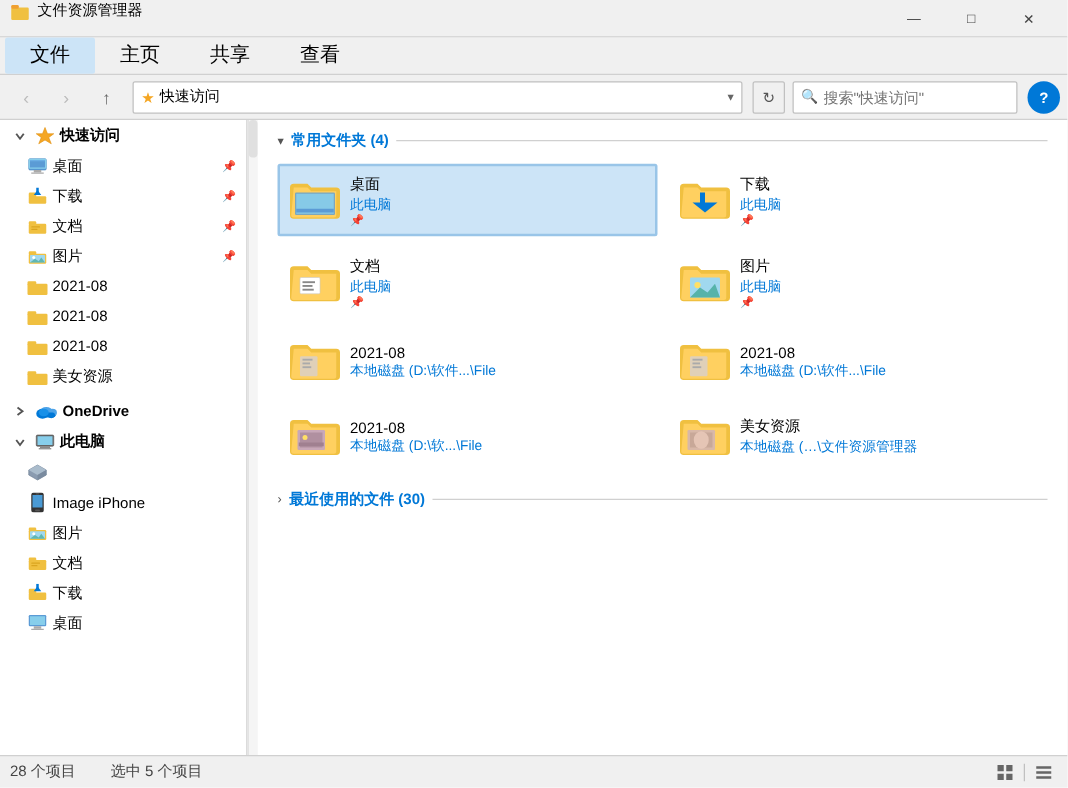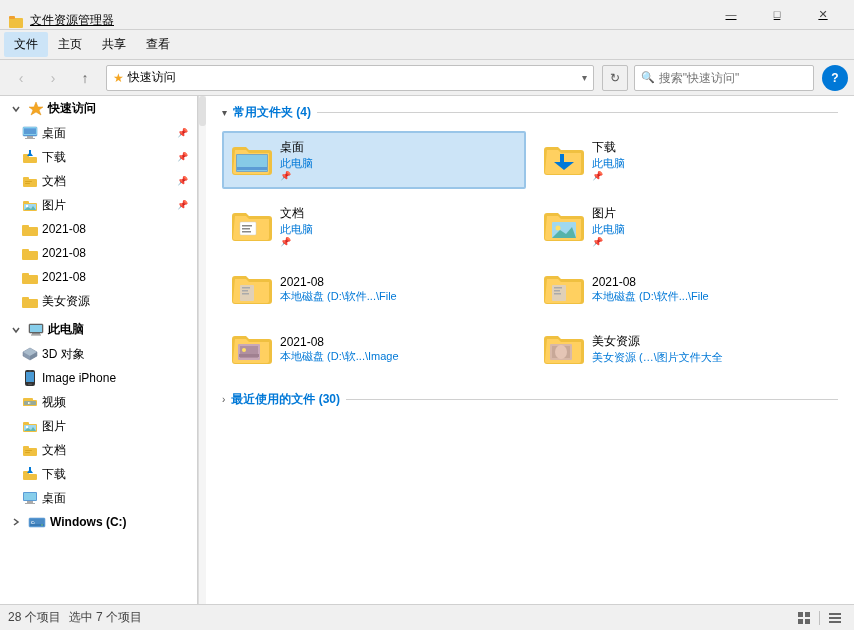--- a/index.html
+++ b/index.html
@@ -3,42 +3,41 @@
   <meta charset="utf-8">
   <style>
     * { margin: 0; padding: 0; box-sizing: border-box; }
     body { font-family: 'Segoe UI', sans-serif; font-size: 12px; background: #f0f0f0; width: 854px; height: 630px; overflow: hidden; }
 
     
     .title-bar {
       height: 30px;
       background: #f0f0f0;
       display: flex;
-      align-items: flex-end;
+      align-items: flex-start;
       justify-content: space-between;
       padding: 0 8px;
       border-bottom: 1px solid #d0d0d0;
-      text-decoration: underline;
     }
     .title-bar-left { display: flex; align-items: center; gap: 6px; }
     .title-bar-icon { width: 16px; height: 16px; display: flex; align-items: center; }
     .title-bar-title { font-size: 12px; color: #000; }
     .title-bar-controls { display: flex; align-items: center; }
     .title-btn { width: 46px; height: 30px; display: flex; align-items: center; justify-content: center; cursor: pointer; font-size: 11px; color: #444; }
 
     
     .menu-bar {
       height: 30px;
       background: #f0f0f0;
       display: flex;
       align-items: center;
       padding: 0 4px;
       border-bottom: 1px solid #d0d0d0;
     }
-    .menu-item { padding: 4px 10px; cursor: pointer; border-radius: 2px; font-size: 12px; }
+    .menu-item { padding: 4px 20px; cursor: pointer; border-radius: 2px; font-size: 16px; }
     .menu-item.active { background: #cce4f7; }
 
     
     .toolbar {
       height: 36px;
       background: #f0f0f0;
       display: flex;
       align-items: center;
       padding: 0 6px;
       gap: 2px;
@@ -301,20 +300,36 @@
     </div>
     <div class="sidebar-item sidebar-indent">
       <div class="sidebar-item-icon">
         <div class="icon-folder"></div>
       </div>
       <span class="sidebar-item-label">美女资源</span>
     </div>
 
     <div style="height:4px;"></div>
 
+    <div class="sidebar-group-header">
+      <div class="group-icon">
+        <svg width="10" height="10" viewBox="0 0 10 10">
+            <path d="M3 2 L7 5 L3 8" stroke="#555" stroke-width="1.5" fill="none"></path>
+          </svg>
+      </div>
+      <svg width="18" height="14" viewBox="0 0 18 14">
+        <ellipse cx="6" cy="9" rx="5" ry="4" fill="#0078d7"></ellipse>
+        <ellipse cx="13" cy="9" rx="4" ry="3.5" fill="#0078d7"></ellipse>
+        <ellipse cx="9" cy="7" rx="5" ry="3.5" fill="#4da3e8"></ellipse>
+        <ellipse cx="14" cy="8" rx="3.5" ry="3" fill="#4da3e8"></ellipse>
+        <rect x="3" y="8" width="13" height="4" rx="2" fill="#0078d7"></rect>
+        <ellipse cx="7" cy="8" rx="4" ry="3" fill="#1890e8"></ellipse>
+      </svg>
+      <span>OneDrive</span>
+    </div>
 
     <div class="sidebar-group-header">
       <div class="group-icon">
         <svg width="10" height="10" viewBox="0 0 10 10">
             <path d="M2 3 L5 7 L8 3" stroke="#555" stroke-width="1.5" fill="none"></path>
           </svg>
       </div>
       <svg width="16" height="14" viewBox="0 0 16 14">
         <rect x="1" y="1" width="14" height="9" rx="1" fill="#666" stroke="#555" stroke-width="0.5"></rect>
         <rect x="2" y="2" width="12" height="7" fill="#87CEEB"></rect>
@@ -325,46 +340,34 @@
     </div>
 
     <div class="sidebar-item sidebar-indent">
       <div class="sidebar-item-icon">
         <svg width="16" height="14" viewBox="0 0 16 14">
           <polygon points="8,1 15,5 15,9 8,13 1,9 1,5" fill="#8A9BB0" stroke="#6a7b90" stroke-width="0.5"></polygon>
           <polygon points="8,1 15,5 8,9 1,5" fill="#aabccc"></polygon>
           <polygon points="8,9 15,5 15,9 8,13" fill="#7a8b9f"></polygon>
         </svg>
       </div>
-      <span class="sidebar-item-label">3D 对象</span>
     </div>
 
     <div class="sidebar-item sidebar-indent">
       <div class="sidebar-item-icon">
         <svg width="12" height="16" viewBox="0 0 12 16">
           <rect x="1" y="0" width="10" height="16" rx="2" fill="#333"></rect>
           <rect x="2" y="2" width="8" height="10" fill="#4a9ad4"></rect>
           <rect x="4" y="13.5" width="4" height="1.5" rx="0.75" fill="#555"></rect>
           <rect x="4.5" y="0.5" width="3" height="1" rx="0.5" fill="#555"></rect>
         </svg>
       </div>
       <span class="sidebar-item-label">Image iPhone</span>
     </div>
 
-    <div class="sidebar-item sidebar-indent">
-      <div class="sidebar-item-icon">
-        <svg width="16" height="14" viewBox="0 0 16 14">
-          <rect x="1" y="3" width="10" height="8" rx="1" fill="#f0c040"></rect>
-          <rect x="1" y="5" width="14" height="6" rx="1" fill="#f0c040"></rect>
-          <rect x="2" y="6" width="12" height="4" rx="0.5" fill="#5b9bd5" opacity="0.6"></rect>
-          <polygon points="6,7 6,9 9,8" fill="#fff"></polygon>
-        </svg>
-      </div>
-      <span class="sidebar-item-label">视频</span>
-    </div>
 
     <div class="sidebar-item sidebar-indent">
       <div class="sidebar-item-icon">
         <svg width="16" height="14" viewBox="0 0 16 14">
           <rect x="1" y="3" width="6" height="3" rx="1" fill="#f0c040"></rect>
           <rect x="1" y="5" width="14" height="8" rx="1" fill="#f0c040"></rect>
           <rect x="2" y="6" width="12" height="6" rx="0.5" fill="#a0d8ef"></rect>
           <circle cx="5" cy="8" r="1.2" fill="#fff"></circle>
           <polygon points="2,12 6,9 9,11 11,8 14,12" fill="#4a9" opacity="0.7"></polygon>
         </svg>
@@ -402,35 +405,20 @@
         <svg width="16" height="14" viewBox="0 0 16 14">
           <rect x="1" y="1" width="14" height="9" rx="1" fill="#5b9bd5"></rect>
           <rect x="2" y="2" width="12" height="7" fill="#87CEEB"></rect>
           <rect x="5" y="10" width="6" height="2" fill="#aaa"></rect>
           <rect x="3" y="12" width="10" height="1" fill="#aaa"></rect>
         </svg>
       </div>
       <span class="sidebar-item-label">桌面</span>
     </div>
 
-    <div class="sidebar-group-header">
-      <div class="group-icon">
-        <svg width="10" height="10" viewBox="0 0 10 10">
-            <path d="M3 2 L7 5 L3 8" stroke="#555" stroke-width="1.5" fill="none"></path>
-          </svg>
-      </div>
-      <svg width="18" height="14" viewBox="0 0 18 14">
-        <rect x="1" y="3" width="16" height="9" rx="1" fill="#5b9bd5" stroke="#4a8ac4" stroke-width="0.5"></rect>
-        <rect x="2" y="4" width="14" height="7" rx="0.5" fill="#4a8ac4"></rect>
-        <rect x="2" y="9" width="14" height="2" rx="0.5" fill="#3a7ab4"></rect>
-        <circle cx="14" cy="10" r="0.8" fill="#7bcf7b"></circle>
-        <text x="3" y="9" font-size="4" fill="#fff" font-weight="bold">C:</text>
-      </svg>
-      <span>Windows (C:)</span>
-    </div>
 
   </div>
 
   <div style="width:8px; background:#f5f5f5; border-left:1px solid #ddd; position:relative; flex-shrink:0;">
     <div style="position:absolute; top:0; left:0; right:0; height:30px; background:#e0e0e0; border-radius:3px;"></div>
   </div>
 
   <div class="content-area">
 
     <div class="section-header">
@@ -549,55 +537,55 @@
             <path d="M0 8 Q0 5 3 5 L14 5 L17 8 L37 8 Q40 8 40 11 L40 30 Q40 33 37 33 L3 33 Q0 33 0 30 Z" fill="#f0c040"></path>
             <path d="M3 8 L14 8 L17 11 L37 11 L37 30 Q37 32 35 32 L3 32 Q1 32 1 30 Z" fill="#ffd060"></path>
             <rect x="6" y="13" width="22" height="16" rx="1" fill="#c8a8b8"></rect>
             <rect x="8" y="15" width="18" height="12" fill="#b090a0"></rect>
             <circle cx="12" cy="19" r="2" fill="#ffe066"></circle>
             <rect x="7" y="23" width="20" height="3" fill="#a08090"></rect>
           </svg>
         </div>
         <div class="file-item-info">
           <div class="file-item-name">2021-08</div>
-          <div class="file-item-meta">本地磁盘 (D:\软...\Image</div>
+          <div class="file-item-meta">本地磁盘 (D:\软...\File</div>
         </div>
       </div>
 
       <div class="file-item">
         <div class="file-item-icon">
           <svg width="40" height="34" viewBox="0 0 40 34">
             <path d="M0 8 Q0 5 3 5 L14 5 L17 8 L37 8 Q40 8 40 11 L40 30 Q40 33 37 33 L3 33 Q0 33 0 30 Z" fill="#f0c040"></path>
             <path d="M3 8 L14 8 L17 11 L37 11 L37 30 Q37 32 35 32 L3 32 Q1 32 1 30 Z" fill="#ffd060"></path>
             <rect x="6" y="13" width="22" height="16" rx="1" fill="#d8b8a8"></rect>
             <rect x="8" y="15" width="18" height="12" fill="#c8a898"></rect>
             <ellipse cx="17" cy="21" rx="6" ry="7" fill="#e8c8b8" opacity="0.9"></ellipse>
           </svg>
         </div>
         <div class="file-item-info">
           <div class="file-item-name">美女资源</div>
-          <div class="file-item-meta">美女资源 (…\图片文件大全</div>
+          <div class="file-item-meta">本地磁盘 (…\文件资源管理器</div>
         </div>
       </div>
 
     </div>
 
     <div class="section-header">
       <span class="section-chevron">›</span>
       <span class="section-title">最近使用的文件 (30)</span>
       <div class="section-divider"></div>
     </div>
 
   </div>
 </div>
 
 <div class="status-bar">
-  <div style="display:flex; gap:8px; align-items:flex-start;">
+  <div style="display:flex; gap:28px; align-items:flex-start;">
     <span class="status-text">28 个项目</span>
-    <span class="status-text">选中 7 个项目</span>
+    <span class="status-text">选中 5 个项目</span>
   </div>
   <div class="status-right">
     <div class="view-btn">
       <svg width="14" height="14" viewBox="0 0 14 14">
         <rect x="1" y="1" width="5" height="5" fill="#666"></rect>
         <rect x="8" y="1" width="5" height="5" fill="#666"></rect>
         <rect x="1" y="8" width="5" height="5" fill="#666"></rect>
         <rect x="8" y="8" width="5" height="5" fill="#666"></rect>
       </svg>
     </div>

